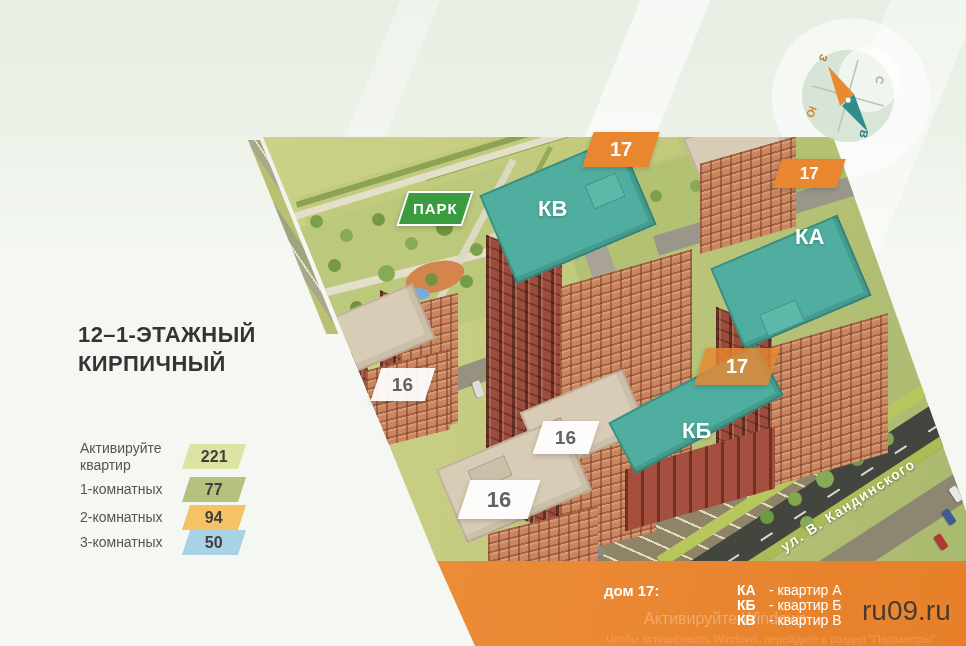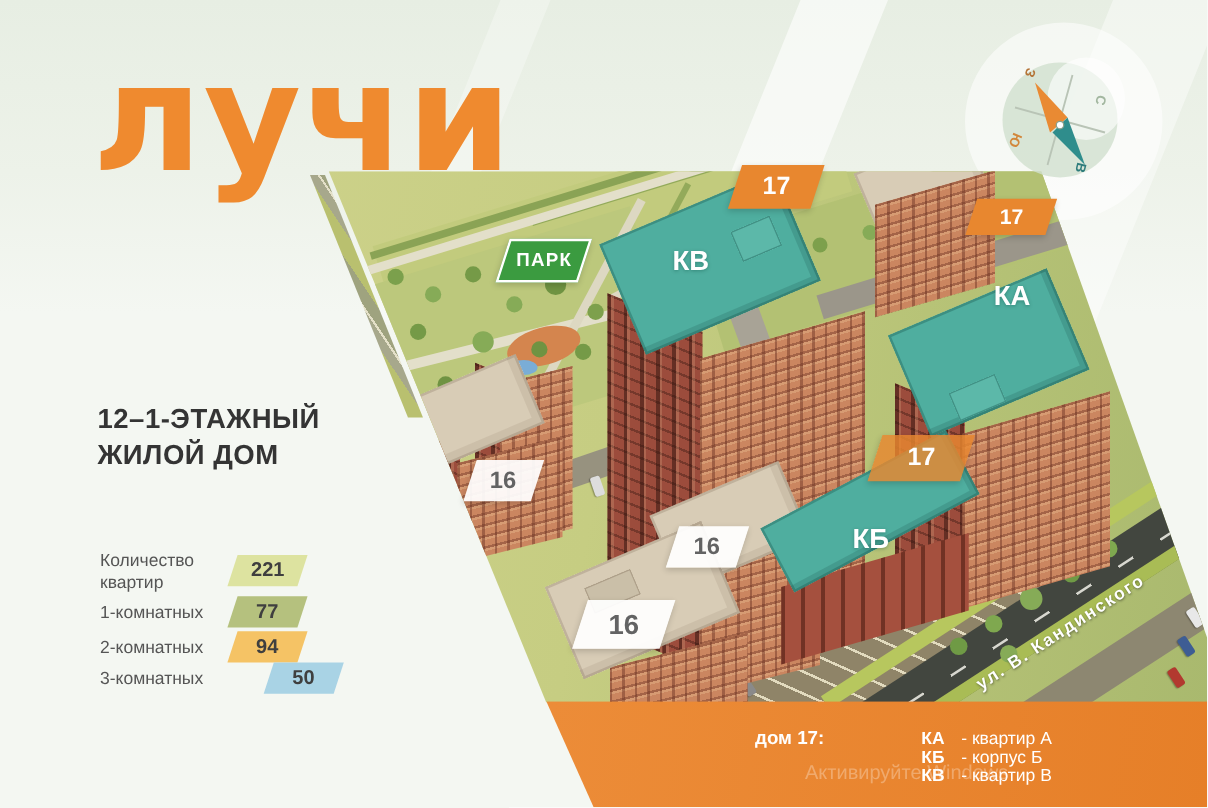--- a/index.html
+++ b/index.html
@@ -95,62 +95,61 @@
 <body>
 
 <div class="page">
 
   <div class="sky"></div>
   <div class="ray" style="left:600px;width:70px;"></div>
   <div class="ray" style="left:850px;width:90px;opacity:.7;"></div>
   <div class="ray" style="left:360px;width:40px;opacity:.5;"></div>
   <div class="halo"></div>
 
-  <div class="logo-title">лучи</div>
 
   <div class="compass">
     <div class="compass-circle"></div>
     <div class="compass-light"></div>
     <svg width="96" height="96" viewBox="0 0 96 96">
       <line x1="12" y1="38" x2="84" y2="58" stroke="#b9c4b6" stroke-width="1.5"></line>
       <line x1="38" y1="84" x2="58" y2="12" stroke="#b9c4b6" stroke-width="1.5"></line>
       <polygon points="28,18 54,46 40,58" fill="#e98a33"></polygon>
       <polygon points="68,84 42,58 54,46" fill="#2f8d8c"></polygon>
       <circle cx="48" cy="52" r="3" fill="#fff" stroke="#8aa08c"></circle>
     </svg>
     <span class="cletter" style="left:20px;top:4px;color:#b5763a;transform:rotate(112deg);">З</span>
     <span class="cletter" style="left:76px;top:26px;color:#a3b7a0;transform:rotate(104deg);">С</span>
     <span class="cletter" style="left:6px;top:58px;color:#d2873b;transform:rotate(112deg);">Ю</span>
     <span class="cletter" style="left:60px;top:80px;color:#2f7d7c;transform:rotate(104deg);">В</span>
   </div>
 
   <div class="headline">
     <div>12–1-ЭТАЖНЫЙ</div>
-    <div>ЖИЛОЙ ДОМ</div>
+    <div>КИРПИЧНЫЙ</div>
   </div>
 
   <div class="stat-row" style="top:440px;">
-    <div class="stat-label">Количество квартир</div>
+    <div class="stat-label">Активируйте квартир</div>
     <div class="badge" style="background:#dde3a0">
         <span>221</span>
       </div>
   </div>
   <div class="stat-row" style="top:477px;">
     <div class="stat-label">1-комнатных</div>
     <div class="badge" style="background:#b5c17e">
         <span>77</span>
       </div>
   </div>
   <div class="stat-row" style="top:505px;">
     <div class="stat-label">2-комнатных</div>
     <div class="badge" style="background:#f5c365">
         <span>94</span>
       </div>
   </div>
-  <div class="stat-row" style="top:530px;gap:29px;">
+  <div class="stat-row" style="top:530px;">
     <div class="stat-label">3-комнатных</div>
     <div class="badge" style="background:#a9d3e5">
         <span>50</span>
       </div>
   </div>
 
   <div class="sliver"></div>
   <div class="scene">
     <div class="terrain"></div>
 
@@ -271,23 +270,25 @@
 
   <div class="bar">
     <div class="bar-label">дом 17:</div>
     <div class="bar-rows">
       <div class="bar-row">
         <span class="bar-code">КА</span>
         <span>- квартир А</span>
       </div>
       <div class="bar-row">
         <span class="bar-code">КБ</span>
-        <span>- корпус Б</span>
+        <span>- квартир Б</span>
       </div>
       <div class="bar-row">
         <span class="bar-code">КВ</span>
         <span>- квартир В</span>
       </div>
     </div>
     <div class="wm-act1">Активируйте Windows</div>
+    <div class="wm-act2">Чтобы активировать Windows, перейдите в раздел "Параметры".</div>
+    <div class="wm-site">ru09.ru</div>
   </div>
 
 </div>
 
 </body></html>

